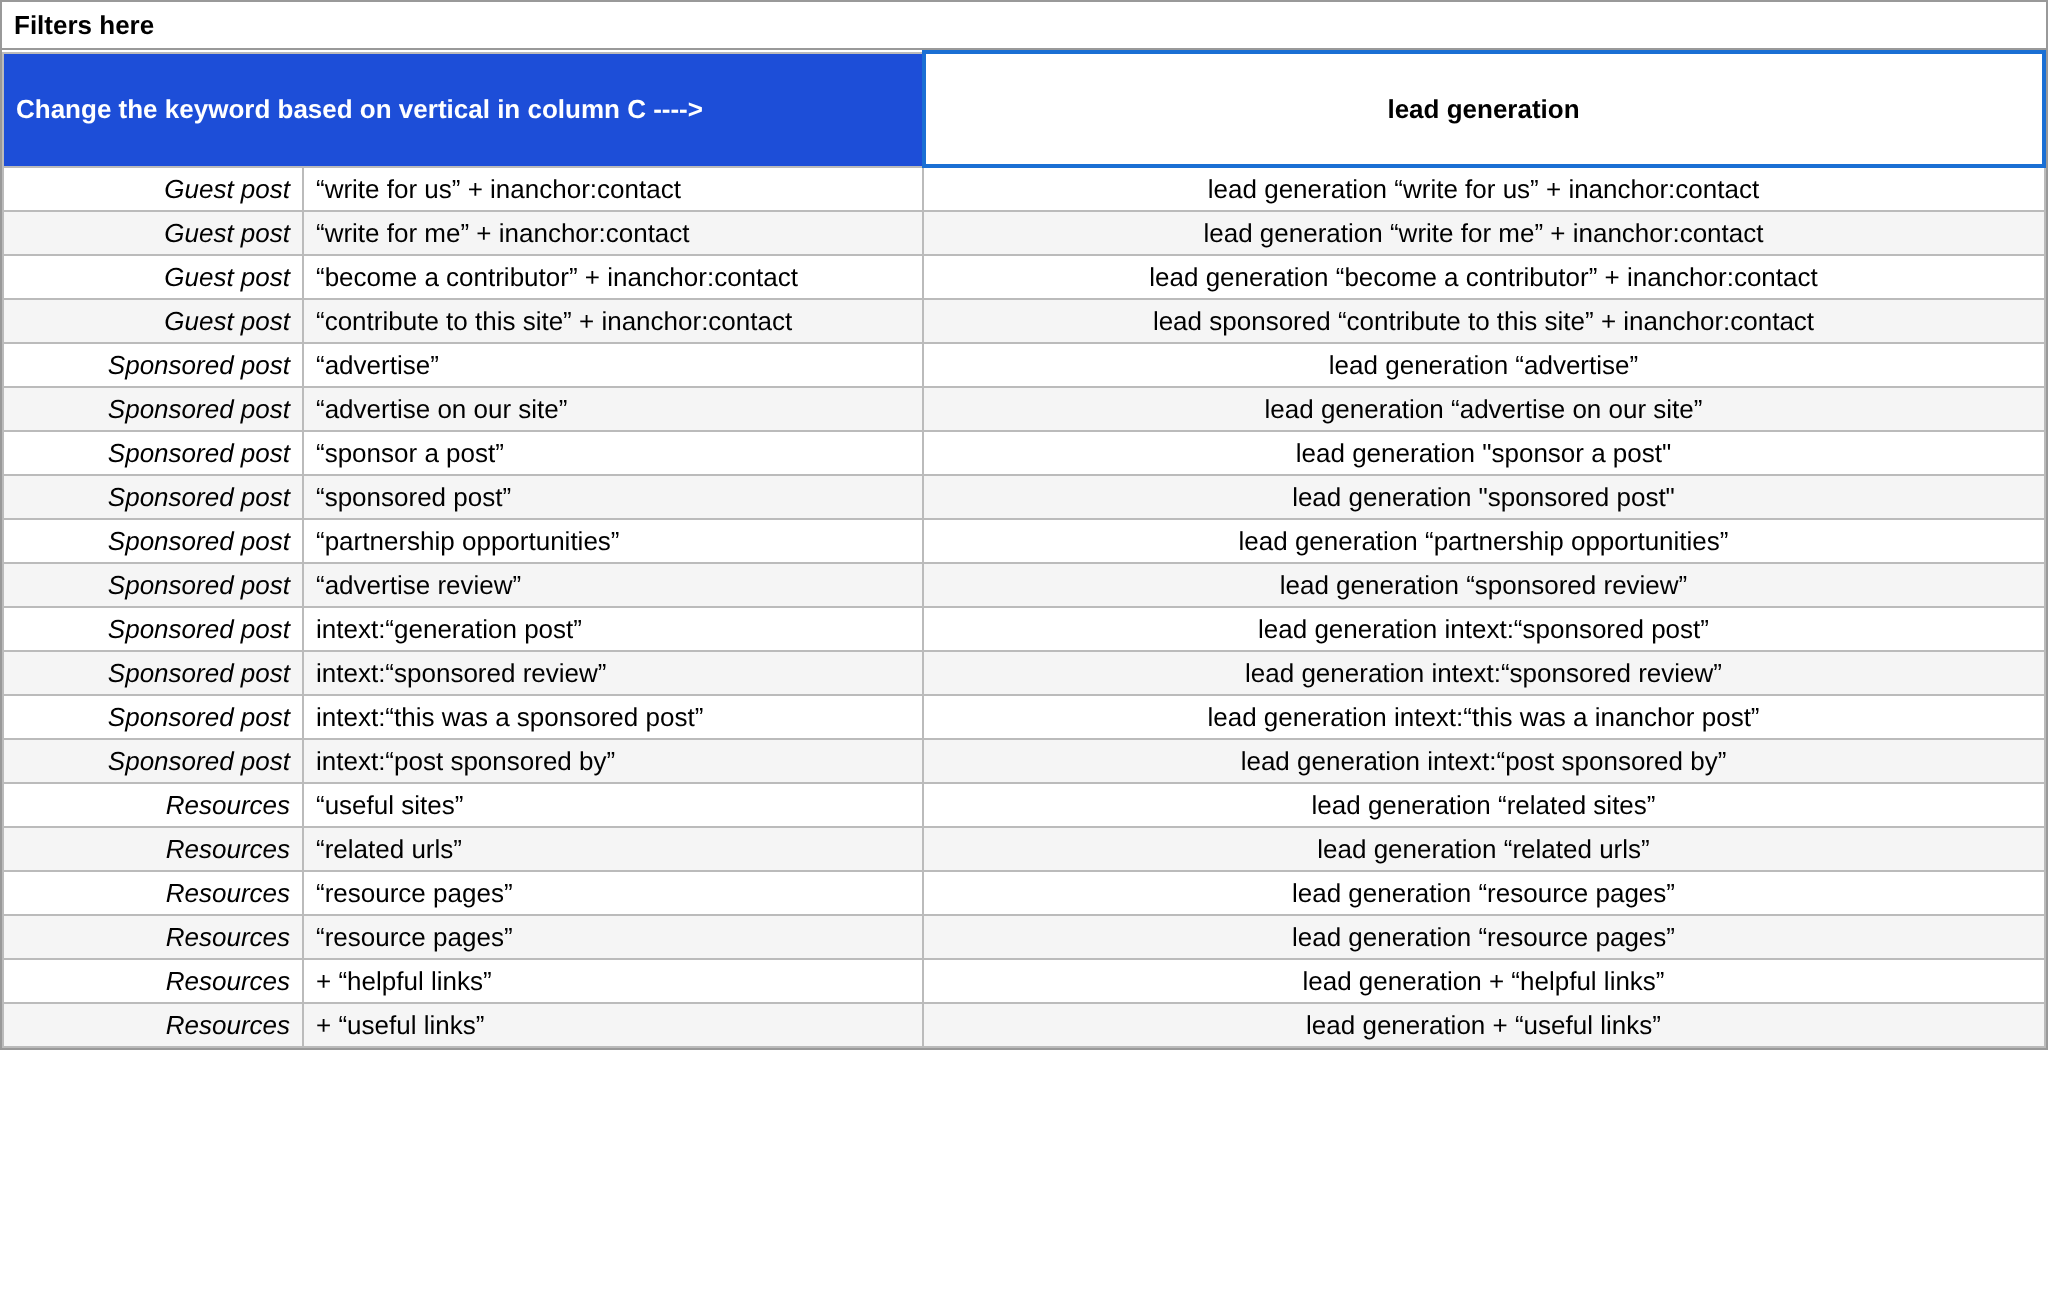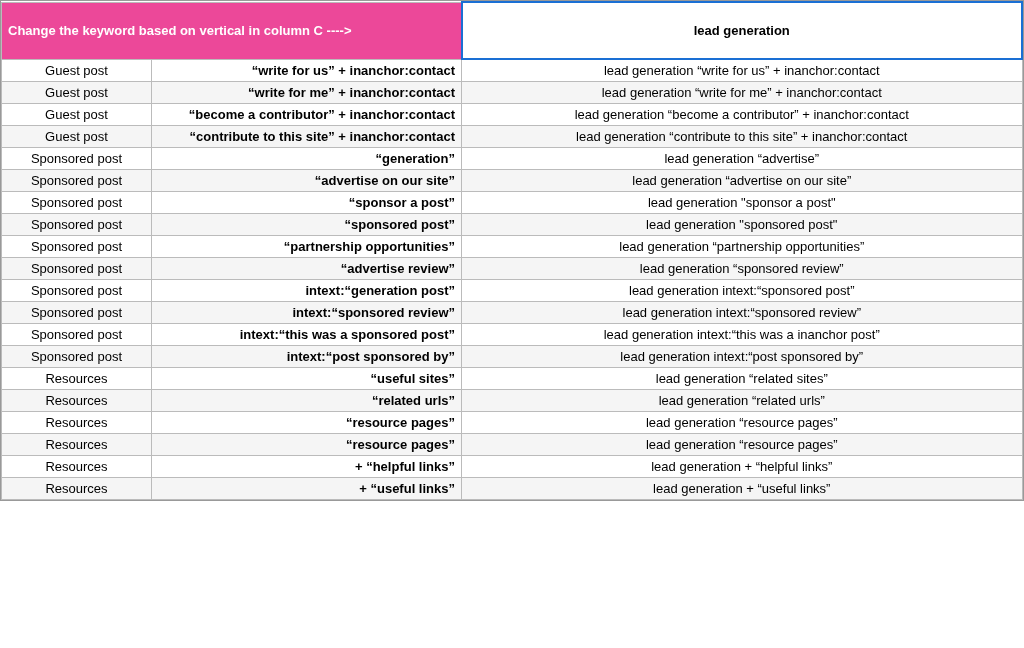--- a/index.html
+++ b/index.html
@@ -52,21 +52,21 @@
     .col-b {
       width: 310px;
       min-width: 200px;
     }
 
     .col-c {
       
     }
 
     .header-keyword-cell {
-      background: #ec4899;
+      background: #1d4ed8;
       color: #fff;
       font-weight: bold;
       font-size: 13px;
     }
 
     .header-input-cell {
       background: #fff;
       border: 2px solid #1a6fd4 !important;
       padding: 20px 4px;
     }
@@ -87,32 +87,33 @@
 
     .row-odd {
       background: #f5f5f5;
     }
 
     .col-c-cell {
       text-align: center;
     }
 
     .col-b-cell {
+      text-align: left;
+    }
+
+    .col-a-cell {
       text-align: right;
-      font-weight: bold;
-    }
-
-    .col-a-cell {
-      text-align: center;
+      font-style: italic;
     }
   </style>
 </head>
 <body>
 
 <div class="outer-container">
+  <div class="filters-header">Filters here</div>
   <table>
     <thead>
       <tr class="header-row">
         <td class="col-a header-keyword-cell" colspan="2">Change the keyword based on vertical in column C ----&gt;</td>
         <td class="header-input-cell col-c-cell">
           <input class="keyword-input" type="text" value="lead generation" style="">
         </td>
       </tr>
     </thead>
     <tbody id="table-body">
@@ -127,25 +128,25 @@
           <td class="col-c col-c-cell">lead generation “write for me” + inanchor:contact</td>
         </tr>
         <tr class="row-even">
           <td class="col-a col-a-cell">Guest post</td>
           <td class="col-b col-b-cell">“become a contributor” + inanchor:contact</td>
           <td class="col-c col-c-cell">lead generation “become a contributor” + inanchor:contact</td>
         </tr>
         <tr class="row-odd">
           <td class="col-a col-a-cell">Guest post</td>
           <td class="col-b col-b-cell">“contribute to this site” + inanchor:contact</td>
-          <td class="col-c col-c-cell">lead generation “contribute to this site” + inanchor:contact</td>
-        </tr>
-        <tr class="row-even">
-          <td class="col-a col-a-cell">Sponsored post</td>
-          <td class="col-b col-b-cell">“generation”</td>
+          <td class="col-c col-c-cell">lead sponsored “contribute to this site” + inanchor:contact</td>
+        </tr>
+        <tr class="row-even">
+          <td class="col-a col-a-cell">Sponsored post</td>
+          <td class="col-b col-b-cell">“advertise”</td>
           <td class="col-c col-c-cell">lead generation “advertise”</td>
         </tr>
         <tr class="row-odd">
           <td class="col-a col-a-cell">Sponsored post</td>
           <td class="col-b col-b-cell">“advertise on our site”</td>
           <td class="col-c col-c-cell">lead generation “advertise on our site”</td>
         </tr>
         <tr class="row-even">
           <td class="col-a col-a-cell">Sponsored post</td>
           <td class="col-b col-b-cell">“sponsor a post”</td>

